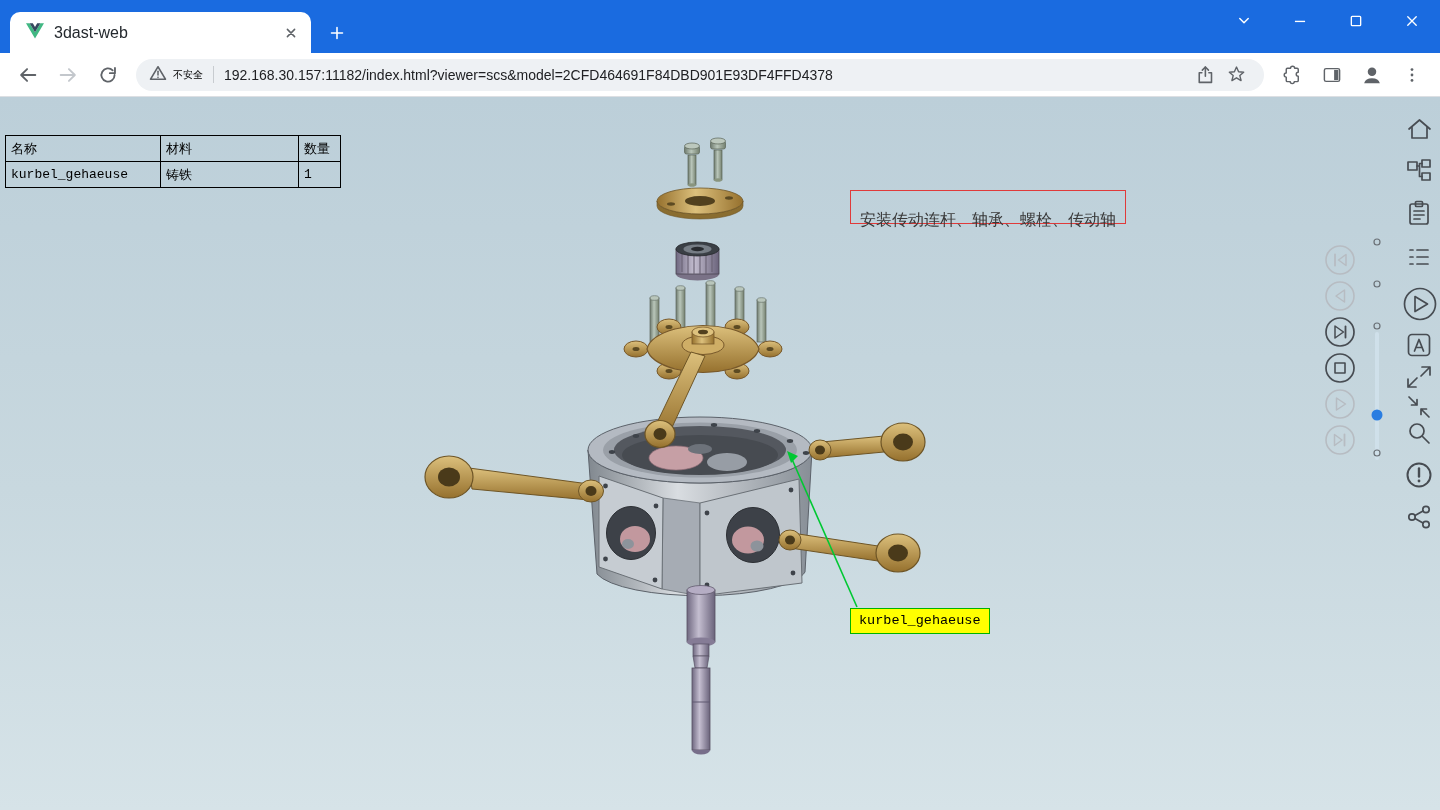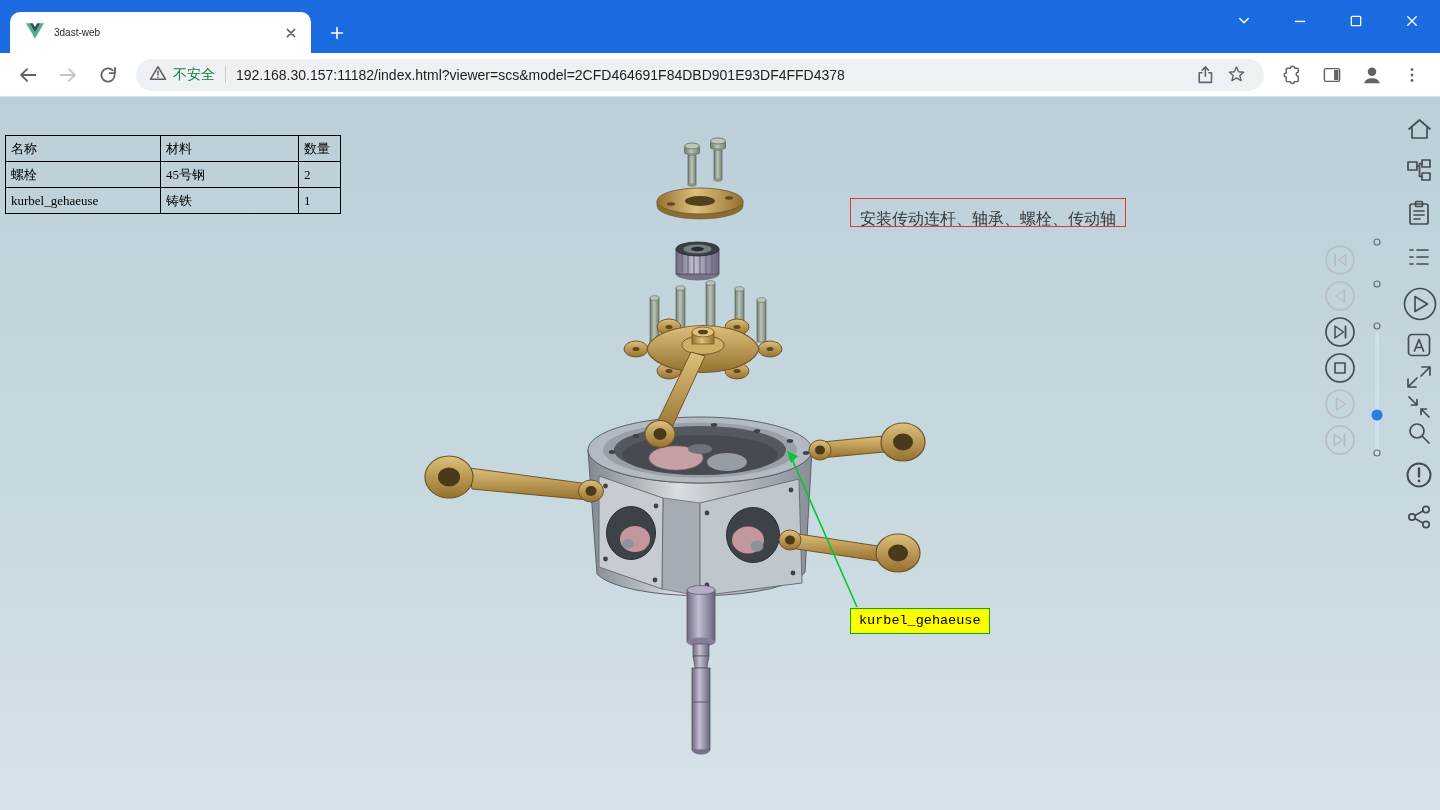--- a/index.html
+++ b/index.html
@@ -2,48 +2,48 @@
 <html><head>
 <meta charset="utf-8">
 <style>
   * { margin:0; padding:0; box-sizing:border-box; }
   html,body { width:1440px; height:810px; overflow:hidden; font-family:"Liberation Sans",sans-serif; background:#fff; }
 
   
   .titlebar { position:relative; height:53px; background:#1a6be0; }
   .tab { position:absolute; left:10px; bottom:0; width:301px; height:41px; background:#fff;
          border-radius:10px 10px 0 0; display:flex; align-items:center; padding:0 10px 0 16px; }
-  .tab-title { flex:1; font-size:10px; color:#24292e; margin-left:10px; white-space:nowrap; overflow:hidden; }
+  .tab-title { flex:1; font-size:16px; color:#24292e; margin-left:10px; white-space:nowrap; overflow:hidden; }
   .tab-close { width:20px; height:20px; display:flex; align-items:center; justify-content:center; border-radius:50%; }
   .new-tab { position:absolute; left:323px; top:19px; width:28px; height:28px; display:flex; align-items:center; justify-content:center; border-radius:50%; }
   .win-controls { position:absolute; right:0; top:0; height:42px; display:flex; align-items:center; }
   .win-btn { width:56px; height:42px; display:flex; align-items:center; justify-content:center; }
   .win-chevron { width:44px; margin-right:6px; }
 
   
   .toolbar { height:44px; background:#fff; display:flex; align-items:center; padding:0 8px; border-bottom:1px solid #dcdfe3; }
   .nav-btn { width:34px; height:34px; border-radius:50%; display:flex; align-items:center; justify-content:center; margin:0 3px; flex:0 0 auto; }
   .omnibox { flex:1; height:32px; background:#eef1f4; border-radius:16px; display:flex; align-items:center; padding:0 12px; margin:0 8px; min-width:0; }
-  .sec-label { font-size:14px; color:#15803d; margin-left:5px; white-space:nowrap; }
+  .sec-label { font-size:10px; color:#000000; margin-left:5px; white-space:nowrap; }
   .omni-divider { width:1px; height:17px; background:#c8ccd0; margin:0 10px; }
   .url-text { flex:1; font-size:14px; color:#202124; white-space:nowrap; overflow:hidden; text-overflow:ellipsis; }
   .omni-btn { width:32px; height:32px; display:flex; align-items:center; justify-content:center; flex:0 0 auto; }
   .tb-btn { width:40px; height:36px; display:flex; align-items:center; justify-content:center; flex:0 0 auto; }
 
   
   .content { position:relative; height:713px; background:linear-gradient(180deg,#bccfd9 0%,#c8d8df 55%,#d6e3e8 100%); }
   .scene { position:absolute; left:0; top:0; }
 
   .bom { position:absolute; left:5px; top:38px; border-collapse:collapse;
-         font-family:Liberation Serif, serif; font-size:13px; color:#000; }
+         font-family:Liberation Mono, monospace; font-size:13px; color:#000; }
   .bom td, .bom th { border:1px solid #000; height:26px; padding:0 5px; font-weight:normal; text-align:left; white-space:nowrap; }
   .bom .c1 { width:155px; } .bom .c2 { width:138px; } .bom .c3 { width:42px; }
 
-  .note { position:absolute; left:850px; top:101px; height:29px; line-height:26px; border:1.5px solid #e03a3a;
-          padding:7px 9px; font-size:16px; color:#383838; white-space:nowrap; }
+  .note { position:absolute; left:850px; top:93px; height:29px; line-height:26px; border:1.5px solid #e03a3a;
+          padding:16px 9px; font-size:16px; color:#383838; white-space:nowrap; }
   .plabel { position:absolute; left:850px; top:511px; height:26px; line-height:23px; background:#ffff00;
             border:1.5px solid #00b300; padding:0 8px; font-family:"Liberation Mono","DejaVu Sans Mono",monospace;
             font-size:13.5px; color:#000; white-space:nowrap; }
 </style>
 </head>
 <body>
 
 <div class="titlebar">
   <div class="tab">
     <span>
@@ -422,25 +422,20 @@
   </svg>
 
   <table class="bom">
     <tbody>
         <tr>
       <th class="c1">名称</th>
       <th class="c2">材料</th>
       <th class="c3">数量</th>
     </tr>
     <tr>
-      <td>螺栓</td>
-          <td>45号钢</td>
-          <td>2</td>
-    </tr>
-    <tr>
       <td>kurbel_gehaeuse</td>
           <td>铸铁</td>
           <td>1</td>
     </tr>
   </tbody>
     </table>
 
   <div class="note">安装传动连杆、轴承、螺栓、传动轴</div>
 
   <div class="plabel">kurbel_gehaeuse</div>

